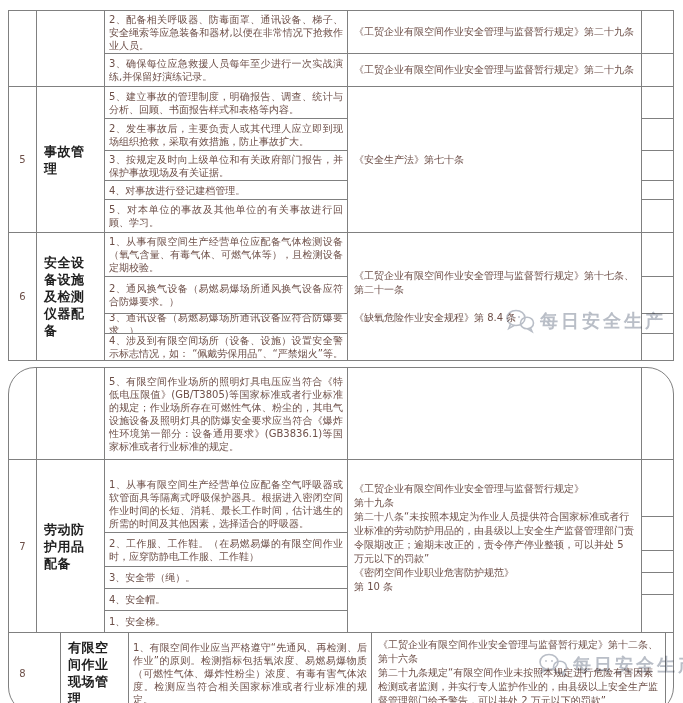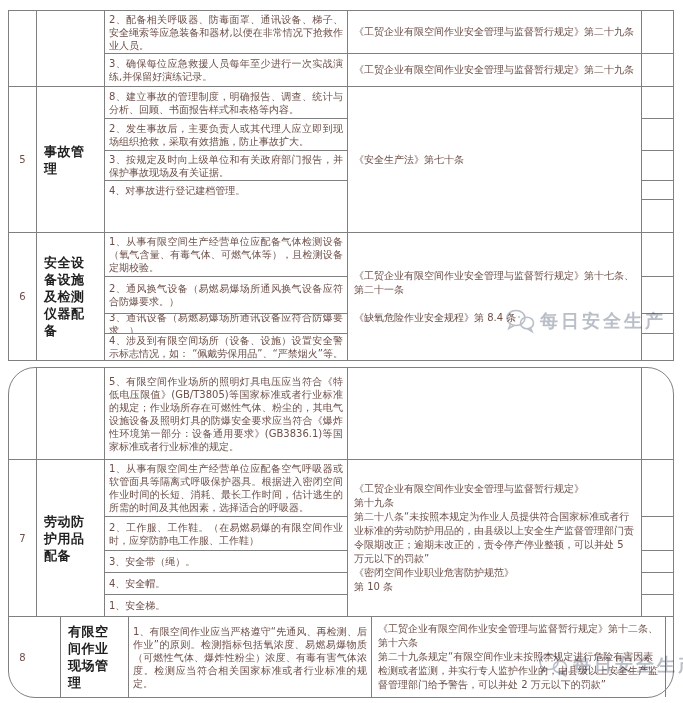--- a/index.html
+++ b/index.html
@@ -65,30 +65,33 @@
           <div class="col bl" style="width: 32px;">
             <div class="emptycell" style="height: 42px;"></div>
             <div class="emptycell bt" style="height: 33px;"></div>
           </div>
         </div>
         <div class="section bt">
           <div class="cell num" style="width: 27px;">5</div>
           <div class="cell cat bl" style="width: 68px;">事故管理</div>
           <div class="col bl" style="width: 243px;">
             <div class="item" style="height: 31px;">
-              <span>8、建立事故的管理制度，明确报告、调查、统计与分析、回顾、书面报告样式和表格等内容。</span>
+              <span>5、建立事故的管理制度，明确报告、调查、统计与分析、回顾、书面报告样式和表格等内容。</span>
             </div>
             <div class="item bt" style="height: 32px;">
               <span>2、发生事故后，主要负责人或其代理人应立即到现场组织抢救，采取有效措施，防止事故扩大。</span>
             </div>
             <div class="item bt" style="height: 30px; justify-content: flex-end;">
               <span>3、按规定及时向上级单位和有关政府部门报告，并保护事故现场及有关证据。</span>
             </div>
             <div class="item bt" style="height: 19px;">
               <span>4、对事故进行登记建档管理。</span>
+            </div>
+            <div class="item bt" style="height: 33px;">
+              <span>5、对本单位的事故及其他单位的有关事故进行回顾、学习。</span>
             </div>
           </div>
           <div class="col bl" style="width: 294px;">
             <div class="refcell" style="height: 145px;"><span>《安全生产法》第七十条</span></div>
           </div>
           <div class="col bl" style="width: 32px;">
             <div class="emptycell" style="height: 31px;"></div>
             <div class="emptycell bt" style="height: 32px;"></div>
             <div class="emptycell bt" style="height: 30px;"></div>
             <div class="emptycell bt" style="height: 19px;"></div>
@@ -138,21 +141,21 @@
             <div class="refcell" style="height: 91px;"><span></span></div>
           </div>
           <div class="col bl" style="width: 32px;">
             <div class="emptycell" style="height: 91px;"></div>
           </div>
         </div>
         <div class="section bt">
           <div class="cell num" style="width: 27px;">7</div>
           <div class="cell cat bl" style="width: 68px;">劳动防护用品配备</div>
           <div class="col bl" style="width: 243px;">
-            <div class="item" style="height: 56px;">
+            <div class="item" style="height: 56px; margin-top: 16px;">
               <span>1、从事有限空间生产经营单位应配备空气呼吸器或软管面具等隔离式呼吸保护器具。根据进入密闭空间作业时间的长短、消耗、最长工作时间，估计逃生的所需的时间及其他因素，选择适合的呼吸器。</span>
             </div>
             <div class="item bt" style="height: 34px;">
               <span>2、工作服、工作鞋。（在易燃易爆的有限空间作业时，应穿防静电工作服、工作鞋）</span>
             </div>
             <div class="item bt" style="height: 22px;">
               <span>3、安全带（绳）。</span>
             </div>
             <div class="item bt" style="height: 22px;">
               <span>4、安全帽。</span>

